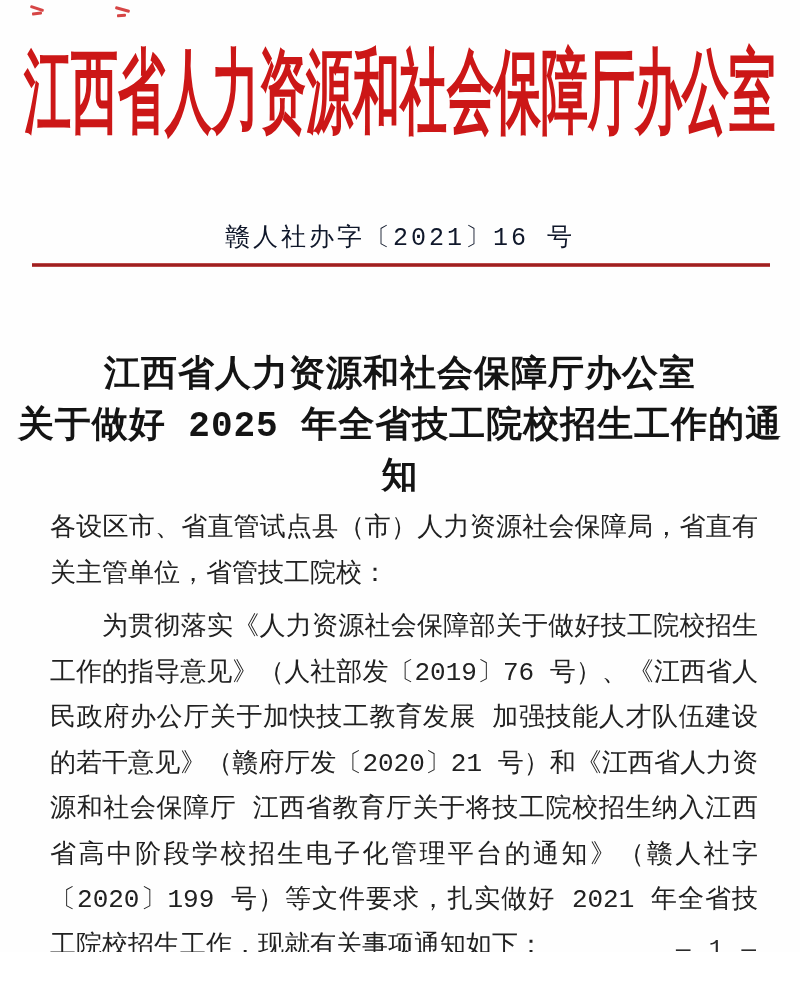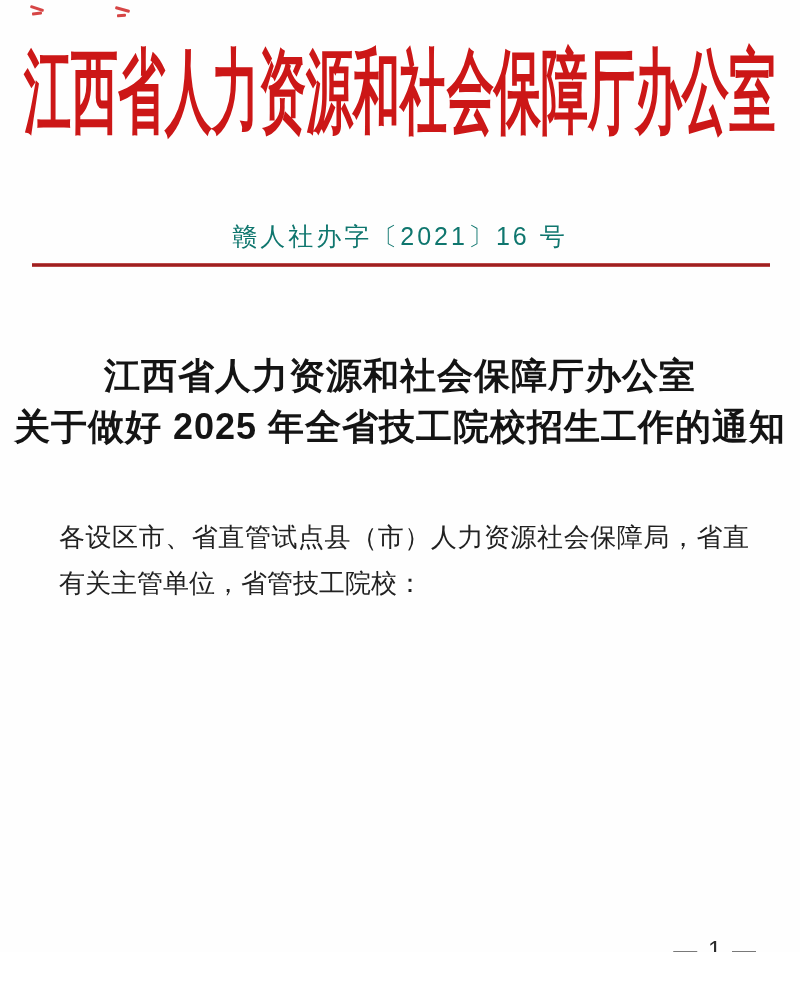--- a/index.html
+++ b/index.html
@@ -8,21 +8,21 @@
     --body-text:#212121;
   }
   *{box-sizing:border-box;}
   html,body{margin:0;padding:0;background:#ffffff;}
   .page{
     position:relative;
     width:800px;
     height:952px;
     background:#fefefe;
     overflow:hidden;
-    font-family:Liberation Sans, sans-serif;
+    font-family:Liberation Mono, monospace;
   }
   
   .scan-artifact{position:absolute;background:var(--letterhead-red);opacity:.8;border-radius:1px;}
   .art1a{top:7px;left:30px;width:14px;height:3px;transform:rotate(18deg);}
   .art1b{top:12px;left:32px;width:10px;height:3px;transform:rotate(-8deg);}
   .art2a{top:8px;left:115px;width:15px;height:3px;transform:rotate(15deg);}
   .art2b{top:14px;left:117px;width:9px;height:3px;transform:rotate(-5deg);}
 
   
   .letterhead{
@@ -38,21 +38,21 @@
     transform:scaleY(1.95);
     transform-origin:center;
   }
 
   
   .doc-number{
     position:absolute;top:220px;left:0;width:100%;
     text-align:center;
     font-size:25px;
     letter-spacing:3px;
-    color:#0f766e;
+    color:#0f172a;
   }
 
   
   .red-rule{
     position:absolute;top:263px;left:32px;width:738px;height:4px;
     background:linear-gradient(to bottom,#d06a6a,var(--divider-red) 30%,var(--divider-red) 72%,#d06a6a);
   }
 
   
   .doc-title{
@@ -66,21 +66,21 @@
   }
 
   
   .body-block{
     position:absolute;top:498px;left:42px;width:724px;
     font-size:26px;
     line-height:45.5px;
     text-align:justify;
     color:var(--body-text);
   }
-  .body-block p{margin:17px;}
+  .body-block p{margin:8px;}
   .p-indent{text-indent:52px;margin-top:4px;}
 
   
   .page-number{
     position:absolute;top:936px;right:42px;
     font-size:24px;
     letter-spacing:2px;
     color:#2a2a2a;
     white-space:nowrap;
   }
@@ -103,17 +103,18 @@
 
   <div class="red-rule"></div>
 
   <div class="doc-title">
     <div>江西省人力资源和社会保障厅办公室</div>
     <div>关于做好 2025 年全省技工院校招生工作的通知</div>
   </div>
 
   <div class="body-block">
     <p class="p-recipients">各设区市、省直管试点县（市）人力资源社会保障局，省直有关主管单位，省管技工院校：</p>
+    <p class="p-indent">为贯彻落实《人力资源社会保障部关于做好技工院校招生工作的指导意见》（人社部发〔2019〕76 号）、《江西省人民政府办公厅关于加快技工教育发展 加强技能人才队伍建设的若干意见》（赣府厅发〔2020〕21 号）和《江西省人力资源和社会保障厅 江西省教育厅关于将技工院校招生纳入江西省高中阶段学校招生电子化管理平台的通知》（赣人社字 〔2020〕199 号）等文件要求，扎实做好 2021 年全省技工院校招生工作，现就有关事项通知如下：</p>
   </div>
 
   <div class="page-number">— 1 —</div>
 
 </div>
 
 </body></html>

